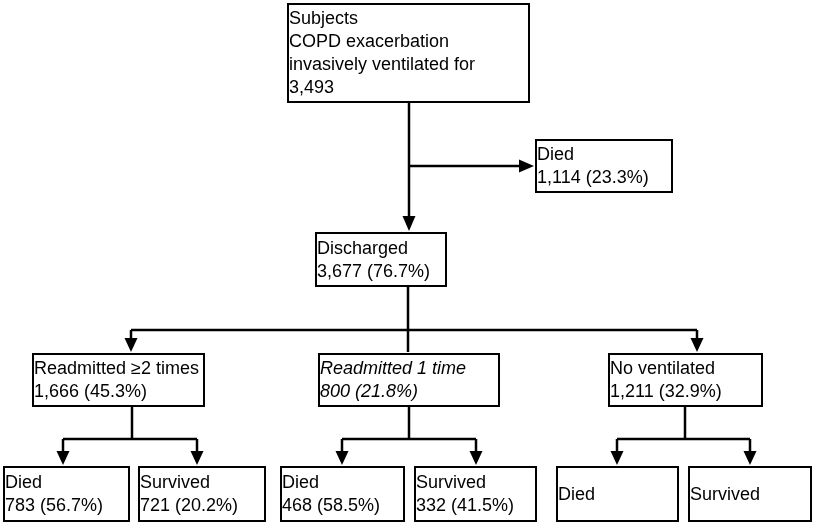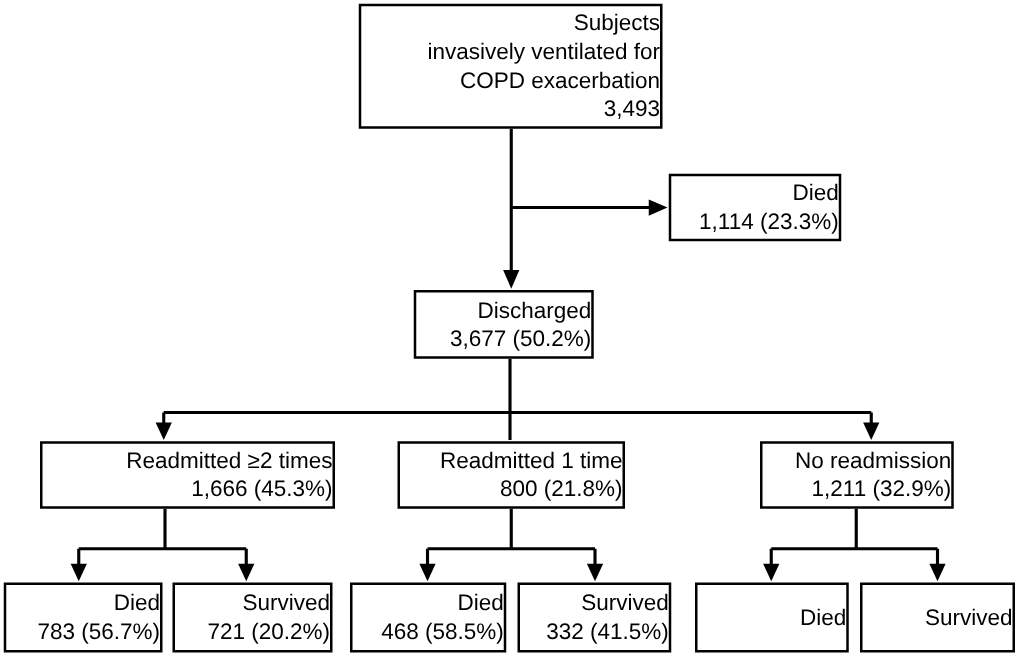--- a/index.html
+++ b/index.html
@@ -22,21 +22,21 @@
     top: 0;
     pointer-events: none;
   }
   .node {
     position: absolute;
     box-sizing: border-box;
     border: 2.5px solid #000000;
     background: #ffffff;
     display: flex;
     flex-direction: column;
-    align-items: flex-end;
+    align-items: flex-start;
     justify-content: center;
     text-align: center;
     font-size: 18px;
     line-height: 23px;
     white-space: nowrap;
   }
   .node span { display: block; }
 </style>
 </head>
 <body>
@@ -76,47 +76,47 @@
     <line x1="685" y1="406" x2="685" y2="440"></line>
     <line x1="617" y1="439" x2="750" y2="439"></line>
     <line x1="617" y1="439" x2="617" y2="453"></line>
     <polygon points="617,465 610.5,451 623.5,451" stroke="none"></polygon>
     <line x1="750" y1="439" x2="750" y2="453"></line>
     <polygon points="750,465 743.5,451 756.5,451" stroke="none"></polygon>
   </svg>
 
   <div class="node" style="left:287px; top:3px; width:243px; height:100px;">
     <span>Subjects</span>
+    <span>COPD exacerbation</span>
     <span>invasively ventilated for</span>
-    <span>COPD exacerbation</span>
     <span>3,493</span>
   </div>
 
   <div class="node" style="left:535px; top:139px; width:138px; height:54px;">
     <span>Died</span>
     <span>1,114 (23.3%)</span>
   </div>
 
-  <div class="node" style="left:331px; top:232px; width:144px; height:55px;">
+  <div class="node" style="left:315px; top:232px; width:132px; height:55px;">
     <span>Discharged</span>
-    <span>3,677 (50.2%)</span>
+    <span>3,677 (76.7%)</span>
   </div>
 
-  <div class="node" style="left:32px; top:353px; width:236px; height:54px;">
+  <div class="node" style="left:32px; top:353px; width:173px; height:54px;">
     <span>Readmitted ≥2 times</span>
     <span>1,666 (45.3%)</span>
   </div>
 
-  <div class="node" style="left:318px; top:353px; width:182px; height:54px;">
+  <div class="node" style="left:318px; top:353px; width:182px; height:54px;font-style:italic;">
     <span>Readmitted 1 time</span>
     <span>800 (21.8%)</span>
   </div>
 
   <div class="node" style="left:608px; top:353px; width:155px; height:54px;">
-    <span>No readmission</span>
+    <span>No ventilated</span>
     <span>1,211 (32.9%)</span>
   </div>
 
   <div class="node" style="left:3px; top:466px; width:127px; height:56px;">
     <span>Died</span>
     <span>783 (56.7%)</span>
   </div>
 
   <div class="node" style="left:138px; top:466px; width:128px; height:56px;">
     <span>Survived</span>

